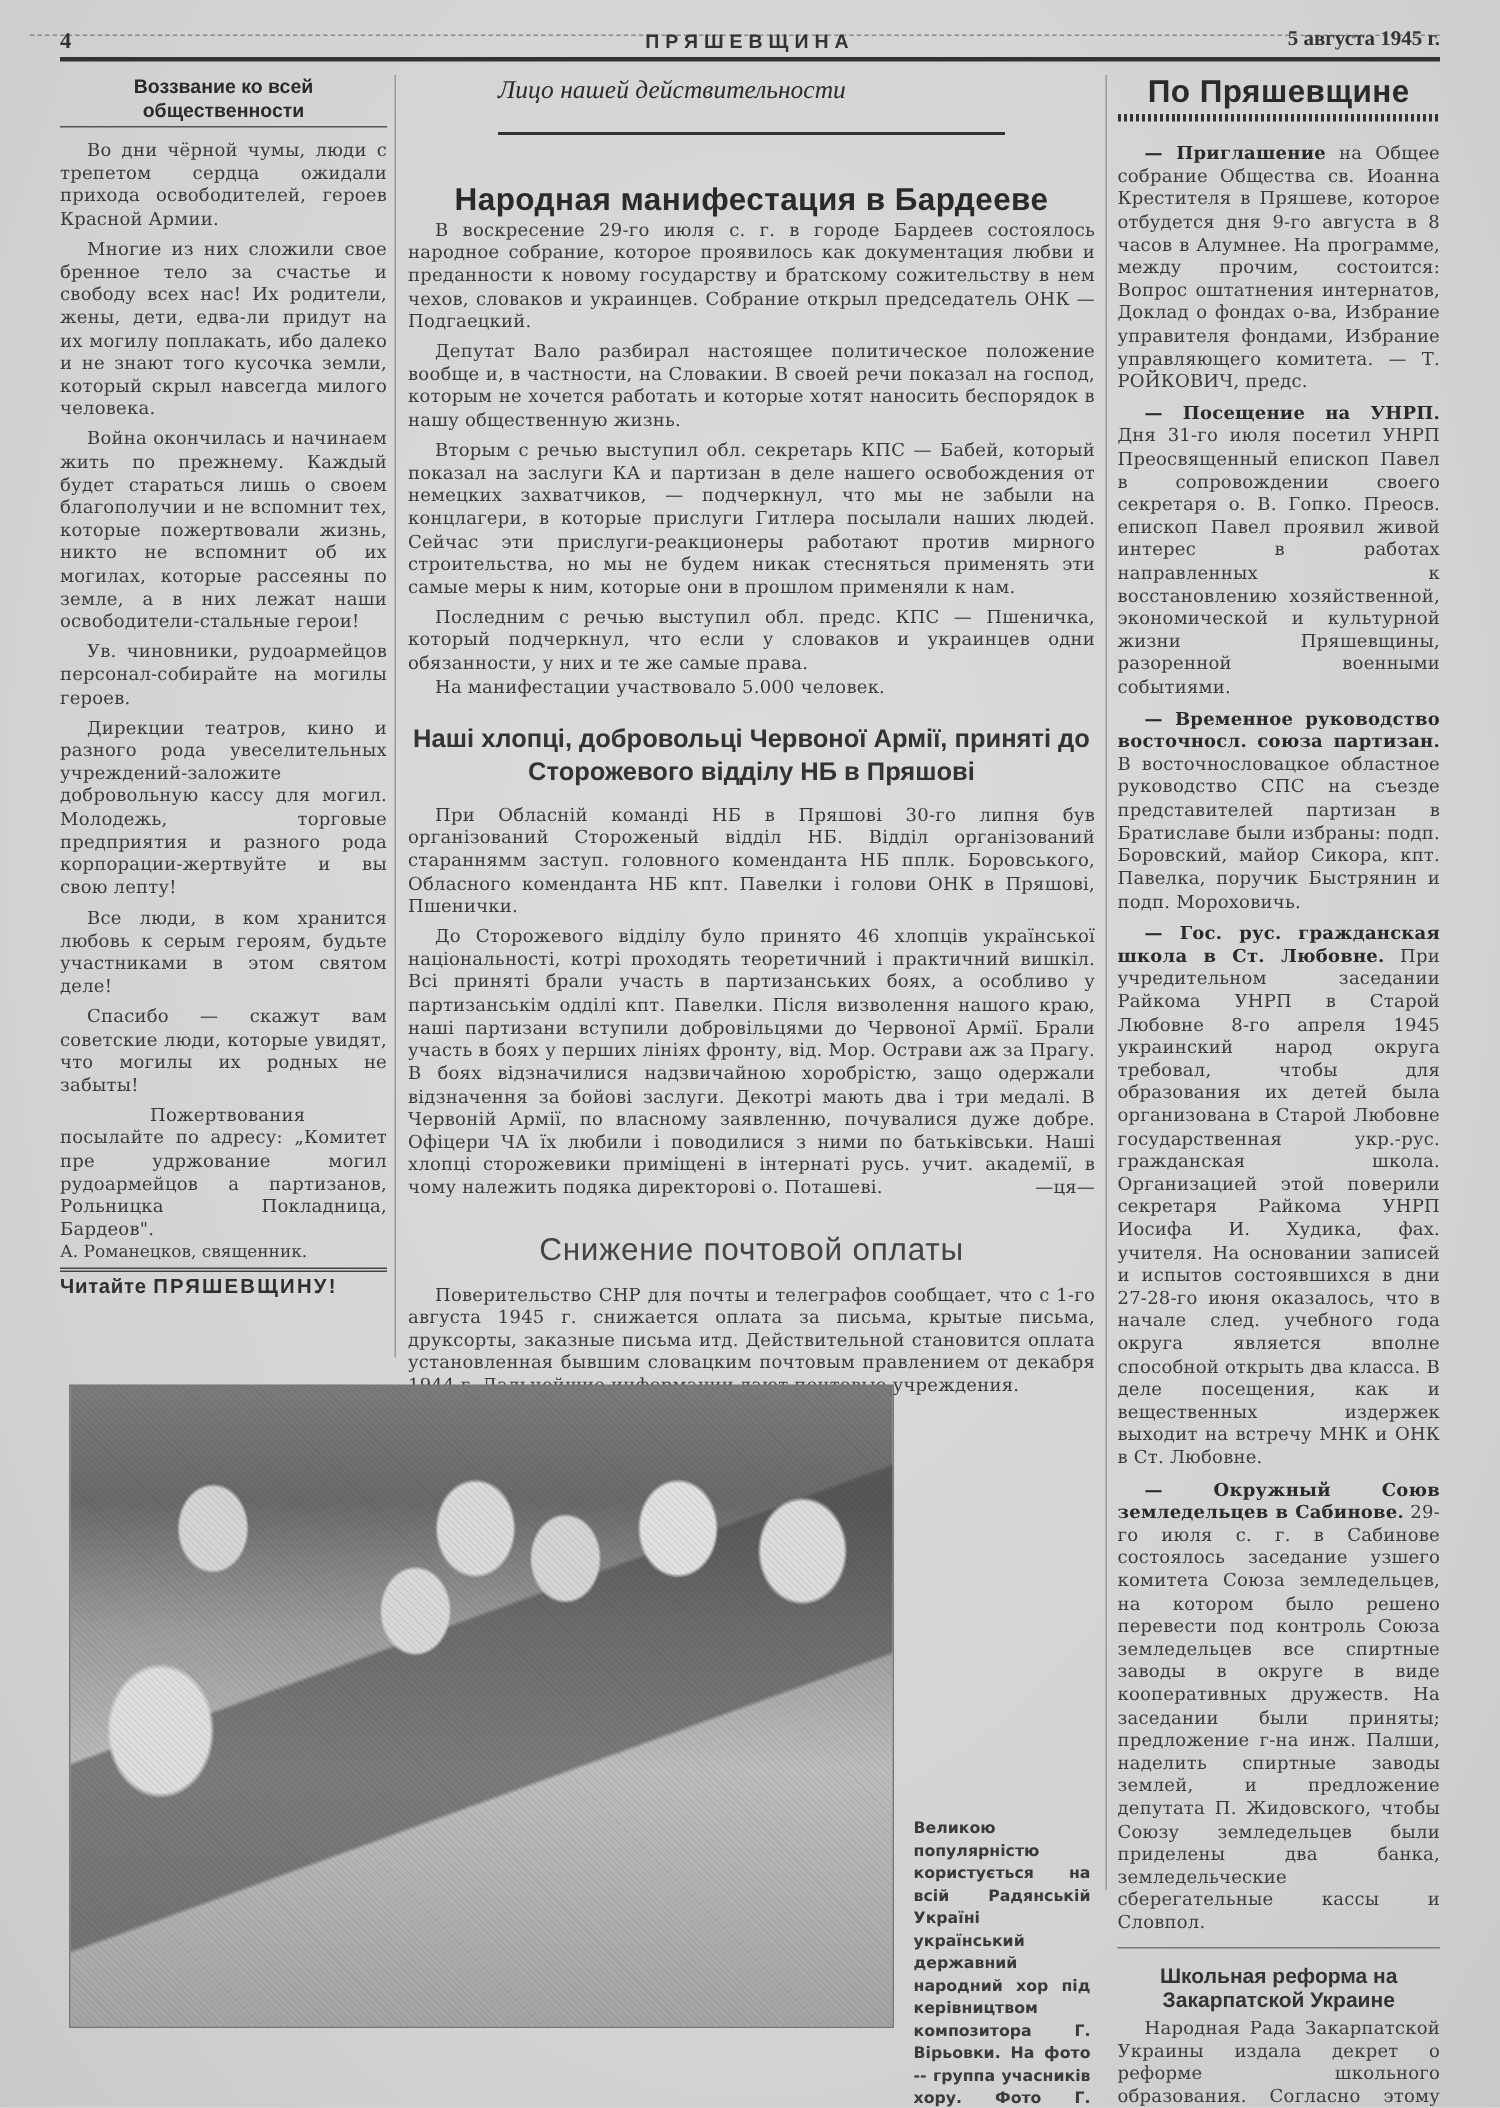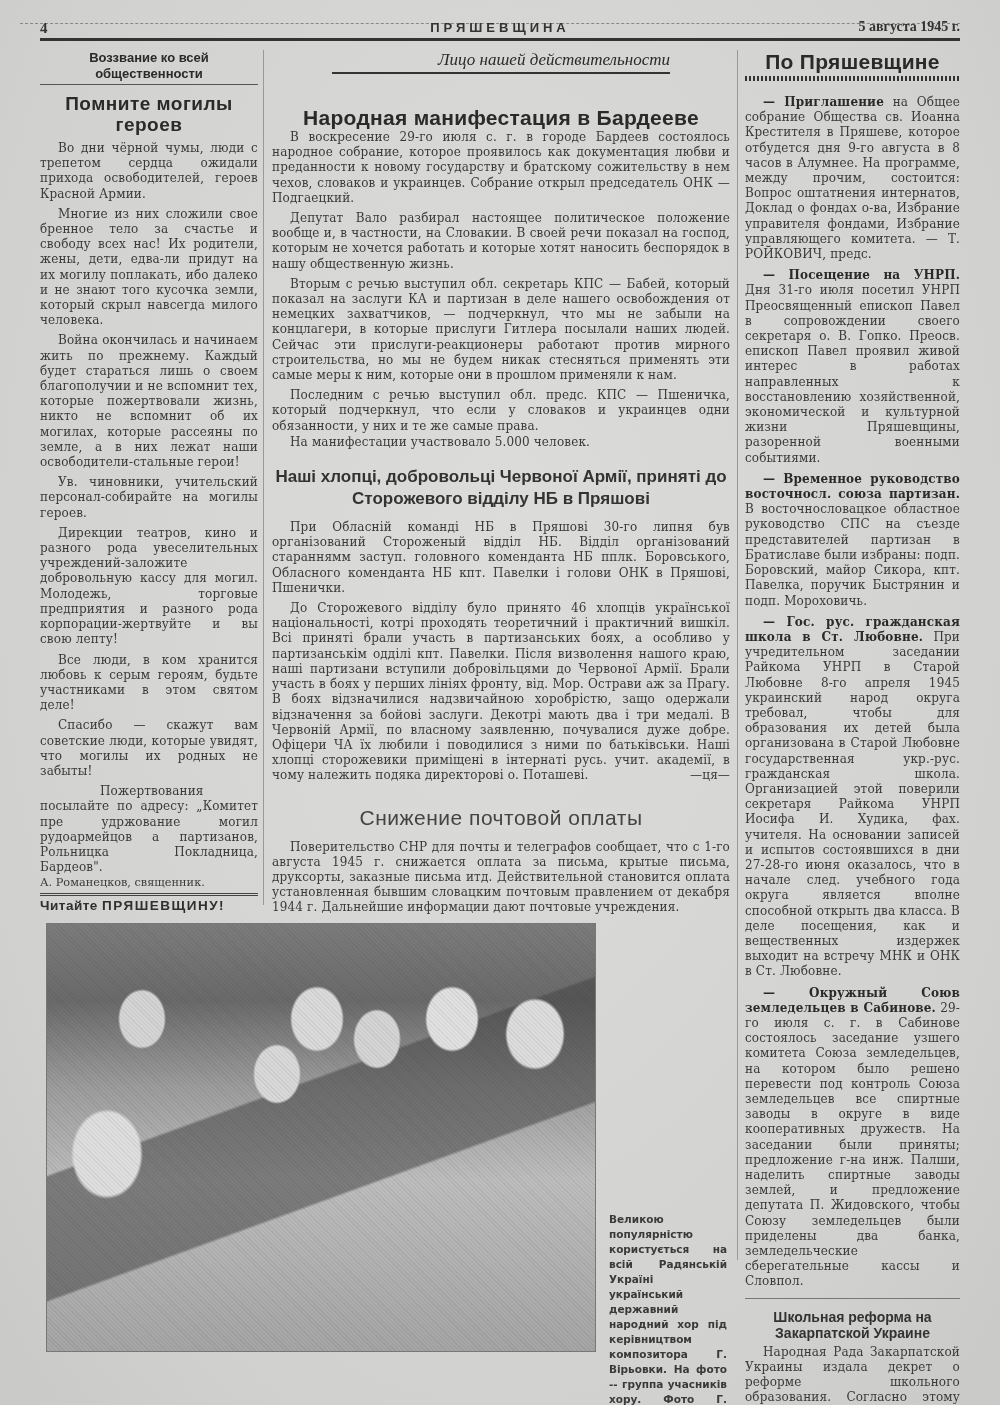--- a/index.html
+++ b/index.html
@@ -38,22 +38,22 @@
   .appeal-kicker { text-align: center; font: bold 13px "Liberation Sans", sans-serif; line-height: 16px; color:#2a2a2a; }
   .kicker-rule { border-top: 1px solid #555; margin: 2px 0 8px 0; }
   .appeal-title { text-align: center; font: bold 19px "Liberation Sans", sans-serif; line-height: 21px;
     color:#2a2a2a; letter-spacing: 0.5px; margin-bottom: 6px; }
   .signature { font-size: 11.3px; color:#3a3a3a; margin-top: 1px; }
   .promo-rule { border-top: 3px double #444; margin: 4px 0 2px 0; }
   .promo { font: bold 13.5px "Liberation Sans", sans-serif; color:#2f2f2f; letter-spacing: 0.5px; white-space: nowrap; }
   .promo .caps { letter-spacing: 1.5px; }
 
   
-  .section-kicker { text-align: right; font: italic 17px "Liberation Serif", serif; color:#2a2a2a;
-    padding-bottom: 2px; margin: 0 60px; border-bottom: 2px solid #333; }
+  .section-kicker { text-align: left; font: italic 17px "Liberation Serif", serif; color:#2a2a2a;
+    padding-bottom: 18px; margin: 0 60px; border-bottom: 2px solid #333; }
   .h1 { text-align: center; font: bold 21px "Liberation Sans", sans-serif; color:#2a2a2a; margin-top: 32px; letter-spacing: 0.3px; }
   .h1-sub { text-align: center; font: bold 14.5px "Liberation Sans", sans-serif; color:#333; margin: 6px 0 10px 0; letter-spacing: 0.3px; }
   .h2 { text-align: center; font: bold 17px "Liberation Sans", sans-serif; line-height: 22px; color:#333; margin: 16px 0 10px 0; }
   .sig-right { float: right; text-indent: 0; }
   .h3-light { text-align: center; font: 21px "Liberation Sans", sans-serif; color:#444; margin: 22px 0 10px 0; letter-spacing: 0.5px; }
 
   
   .rhead { text-align: center; font: bold 21px "Liberation Sans", sans-serif; color:#2a2a2a; letter-spacing: 0.3px; }
   .rhead-rule { height: 5px; margin: 2px 0 14px 0;
     background: repeating-linear-gradient(90deg, #333 0 2px, transparent 2px 4px); }
@@ -94,26 +94,25 @@
     <span class="date">5 августа 1945 г.</span>
   </div>
   <div class="masthead-rule"></div>
 
   <div class="col-rule" style="left:263px; top:50px; height:855px;"></div>
   <div class="col-rule" style="left:737px; top:50px; height:1210px;"></div>
 
   <div class="col-left">
     <div class="appeal-kicker">Воззвание ко всей общественности</div>
     <div class="kicker-rule"></div>
-    <div class="appeal-title">Помните могилы героев</div>
     <div class="body-text">
       <p>Во дни чёрной чумы, люди с трепетом сердца ожидали прихода освободителей, героев Красной Армии.</p>
       <p>Многие из них сложили свое бренное тело за счастье и свободу всех нас! Их родители, жены, дети, едва-ли придут на их могилу поплакать, ибо далеко и не знают того кусочка земли, который скрыл навсегда милого человека.</p>
       <p>Война окончилась и начинаем жить по прежнему. Каждый будет стараться лишь о своем благополучии и не вспомнит тех, которые пожертвовали жизнь, никто не вспомнит об их могилах, которые рассеяны по земле, а в них лежат наши освободители-стальные герои!</p>
-      <p>Ув. чиновники, учительский персонал-собирайте на могилы героев.</p>
+      <p>Ув. чиновники, рудоармейцов персонал-собирайте на могилы героев.</p>
       <p>Дирекции театров, кино и разного рода увеселительных учреждений-заложите добровольную кассу для могил. Молодежь, торговые предприятия и разного рода корпорации-жертвуйте и вы свою лепту!</p>
       <p>Все люди, в ком хранится любовь к серым героям, будьте участниками в этом святом деле!</p>
       <p>Спасибо — скажут вам советские люди, которые увидят, что могилы их родных не забыты!</p>
       <p style="text-indent:60px; margin-bottom:0;">Пожертвования посылайте по адресу: „Комитет пре удржование могил рудоармейцов а партизанов, Рольницка Покладница, Бардеов".</p>
     </div>
     <div class="signature">А. Романецков, священник.</div>
     <div class="promo-rule"></div>
     <div class="promo">
       <span>Читайте</span>
       <span class="caps">ПРЯШЕВЩИНУ!</span>

